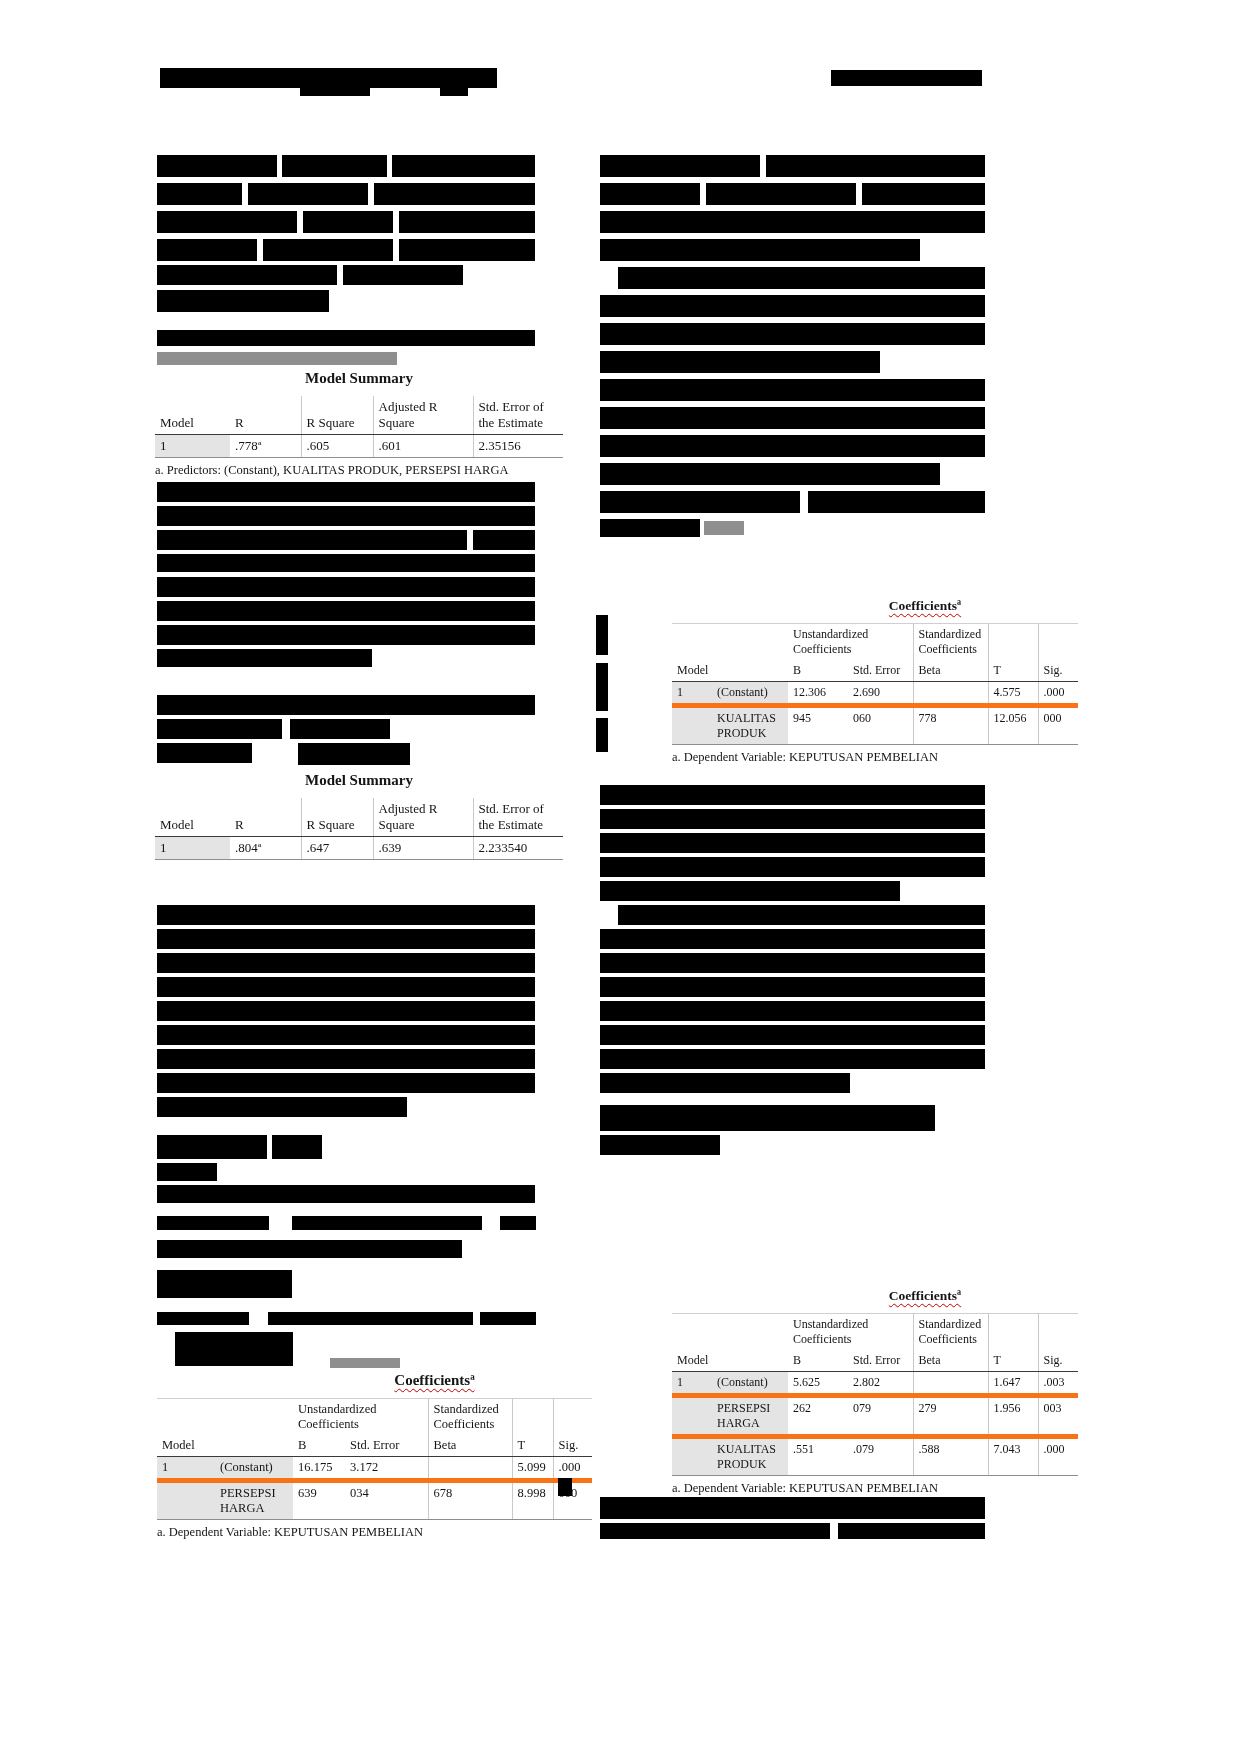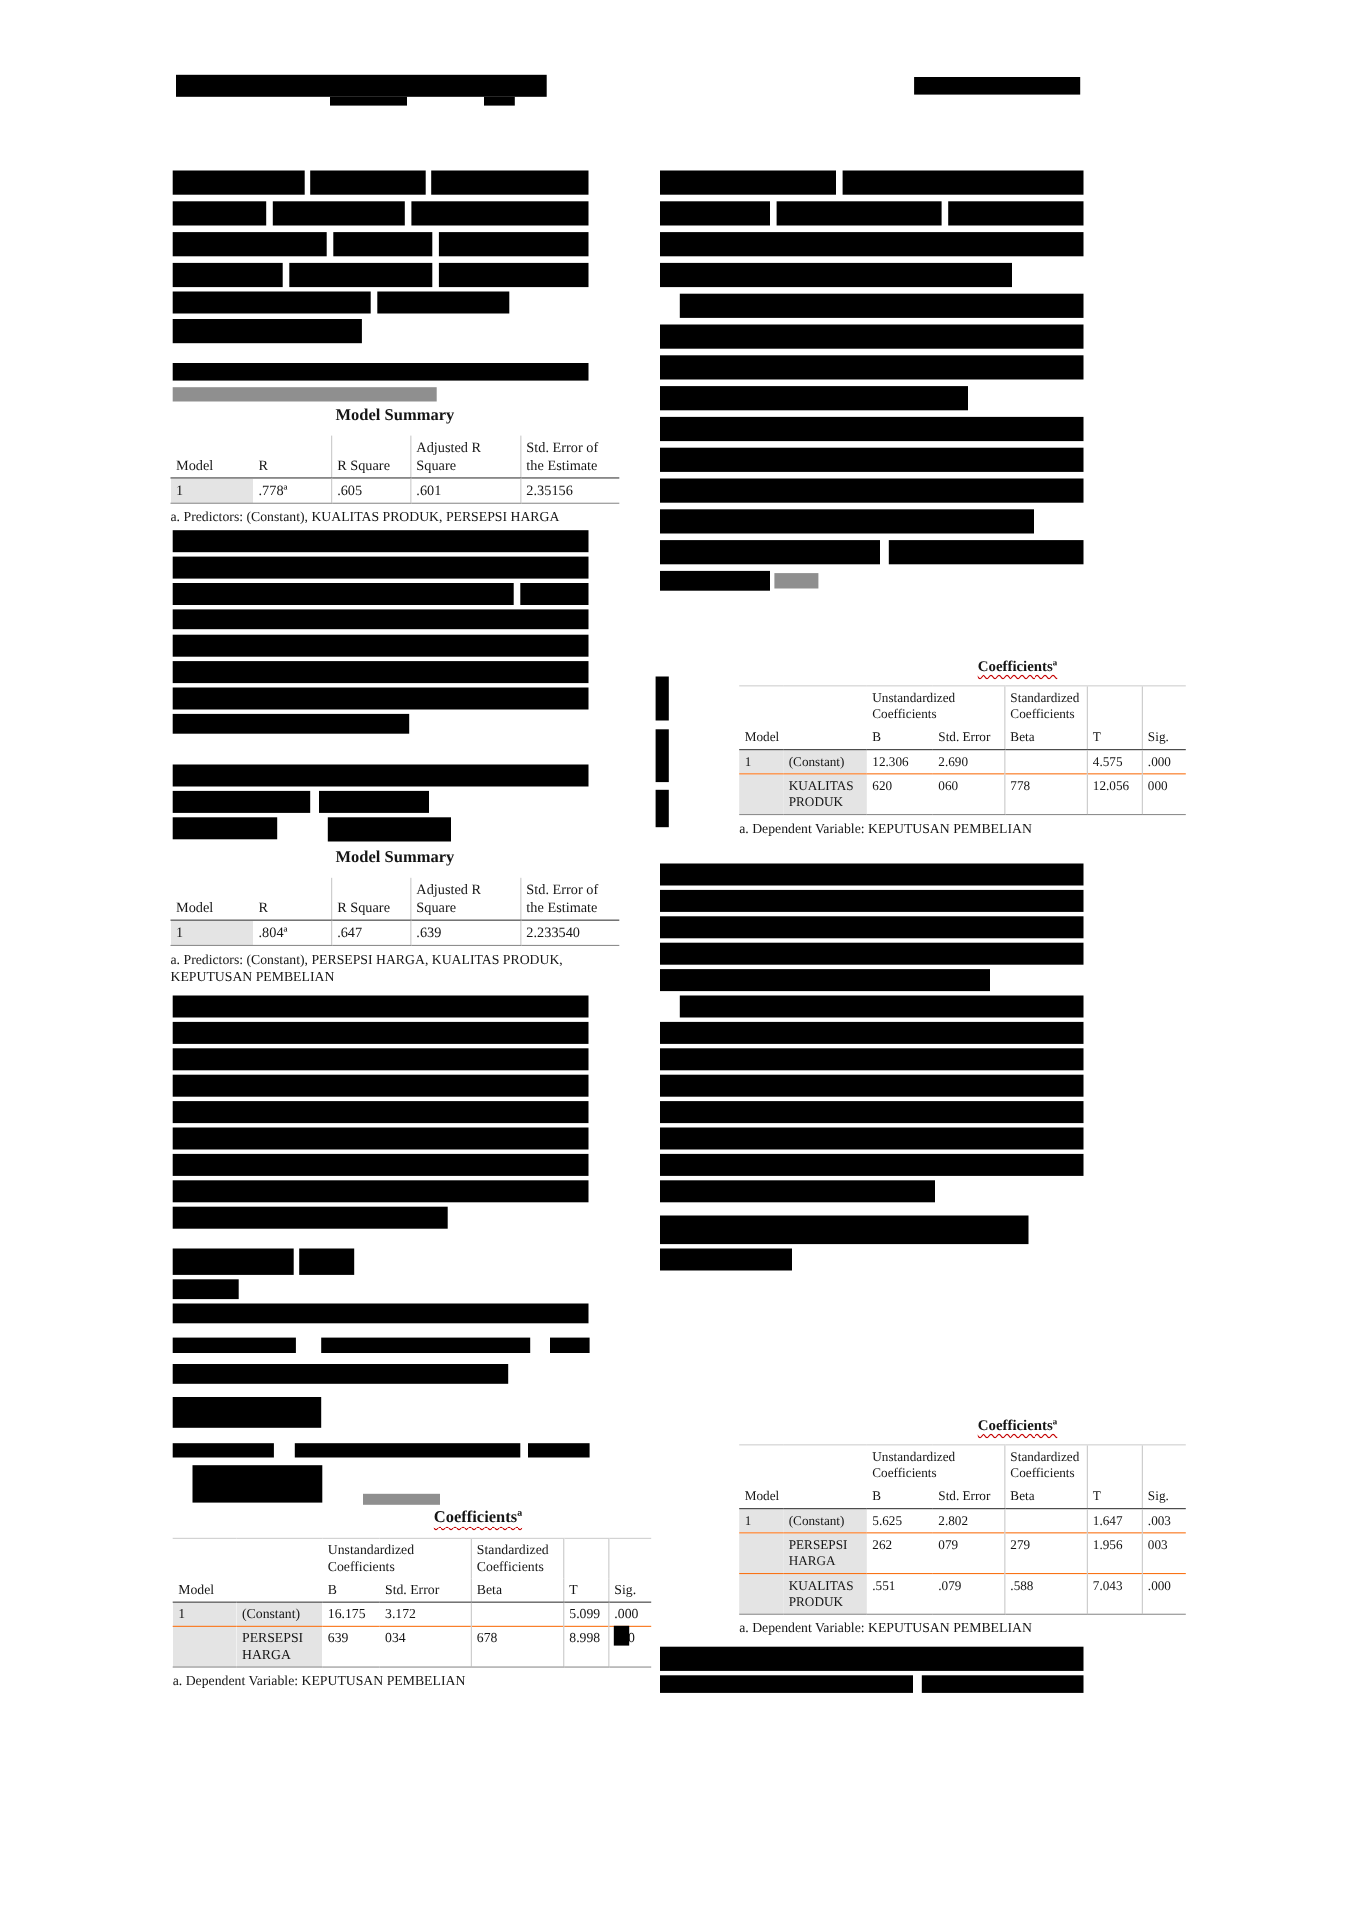--- a/index.html
+++ b/index.html
@@ -9,21 +9,21 @@
   .rd{position:absolute;background:#000;}
   .rd-gray{position:absolute;background:#8f8f8f;}
   .tbl-wrap{position:absolute;}
   .tbl-title{text-align:center;font-weight:bold;font-size:15px;margin-bottom:9px;}
   .coef-title-text{text-decoration:underline wavy #c40000;text-decoration-thickness:1px;text-underline-offset:3px;font-weight:bold;}
   table{border-collapse:collapse;table-layout:fixed;width:100%;font-size:13px;}
   th,td{font-weight:normal;text-align:left;padding:3px 5px;vertical-align:bottom;overflow:hidden;}
   thead th{border-bottom:1.5px solid #3a3a3a;}
   thead tr.grp th{border-bottom:none;border-top:1px solid #cfcfcf;vertical-align:bottom;}
   tbody td{vertical-align:top;}
-  tbody tr + tr td{border-top:1px solid #f97316;}
+  tbody tr + tr td{border-top:5px solid #f97316;}
   tbody tr:last-child td{border-bottom:1px solid #8e8e8e;}
   .vsep{border-left:1px solid #c9c9c9;}
   .shade{background:#e4e4e4;}
   .footnote{font-size:12.5px;margin-top:5px;line-height:1.25;}
 </style>
 </head>
 <body>
 
 <div class="page">
 
@@ -119,21 +119,20 @@
       <tbody>
         <tr>
           <td class="shade">1</td>
           <td>.804ª</td>
           <td class="vsep">.647</td>
           <td class="vsep">.639</td>
           <td class="vsep">2.233540</td>
         </tr>
       </tbody>
     </table>
-    <div class="footnote" style="max-width:370px;">a. Predictors: (Constant), PERSEPSI HARGA, KUALITAS PRODUK, KEPUTUSAN PEMBELIAN</div>
   </div>
 
   <div class="rd" style="left:157px;top:905px;width:378px;height:20px;"></div>
   <div class="rd" style="left:157px;top:929px;width:378px;height:20px;"></div>
   <div class="rd" style="left:157px;top:953px;width:378px;height:20px;"></div>
   <div class="rd" style="left:157px;top:977px;width:378px;height:20px;"></div>
   <div class="rd" style="left:157px;top:1001px;width:378px;height:20px;"></div>
   <div class="rd" style="left:157px;top:1025px;width:378px;height:20px;"></div>
   <div class="rd" style="left:157px;top:1049px;width:378px;height:20px;"></div>
   <div class="rd" style="left:157px;top:1073px;width:378px;height:20px;"></div>
@@ -269,21 +268,21 @@
           <td class="shade">(Constant)</td>
           <td>12.306</td>
           <td>2.690</td>
           <td class="vsep"></td>
           <td class="vsep">4.575</td>
           <td class="vsep">.000</td>
         </tr>
         <tr>
           <td class="shade"></td>
           <td class="shade">KUALITAS PRODUK</td>
-          <td>620</td>
+          <td>945</td>
           <td>060</td>
           <td class="vsep">778</td>
           <td class="vsep">12.056</td>
           <td class="vsep">000</td>
         </tr>
       </tbody>
     </table>
     <div class="footnote">a. Dependent Variable: KEPUTUSAN PEMBELIAN</div>
   </div>
 

